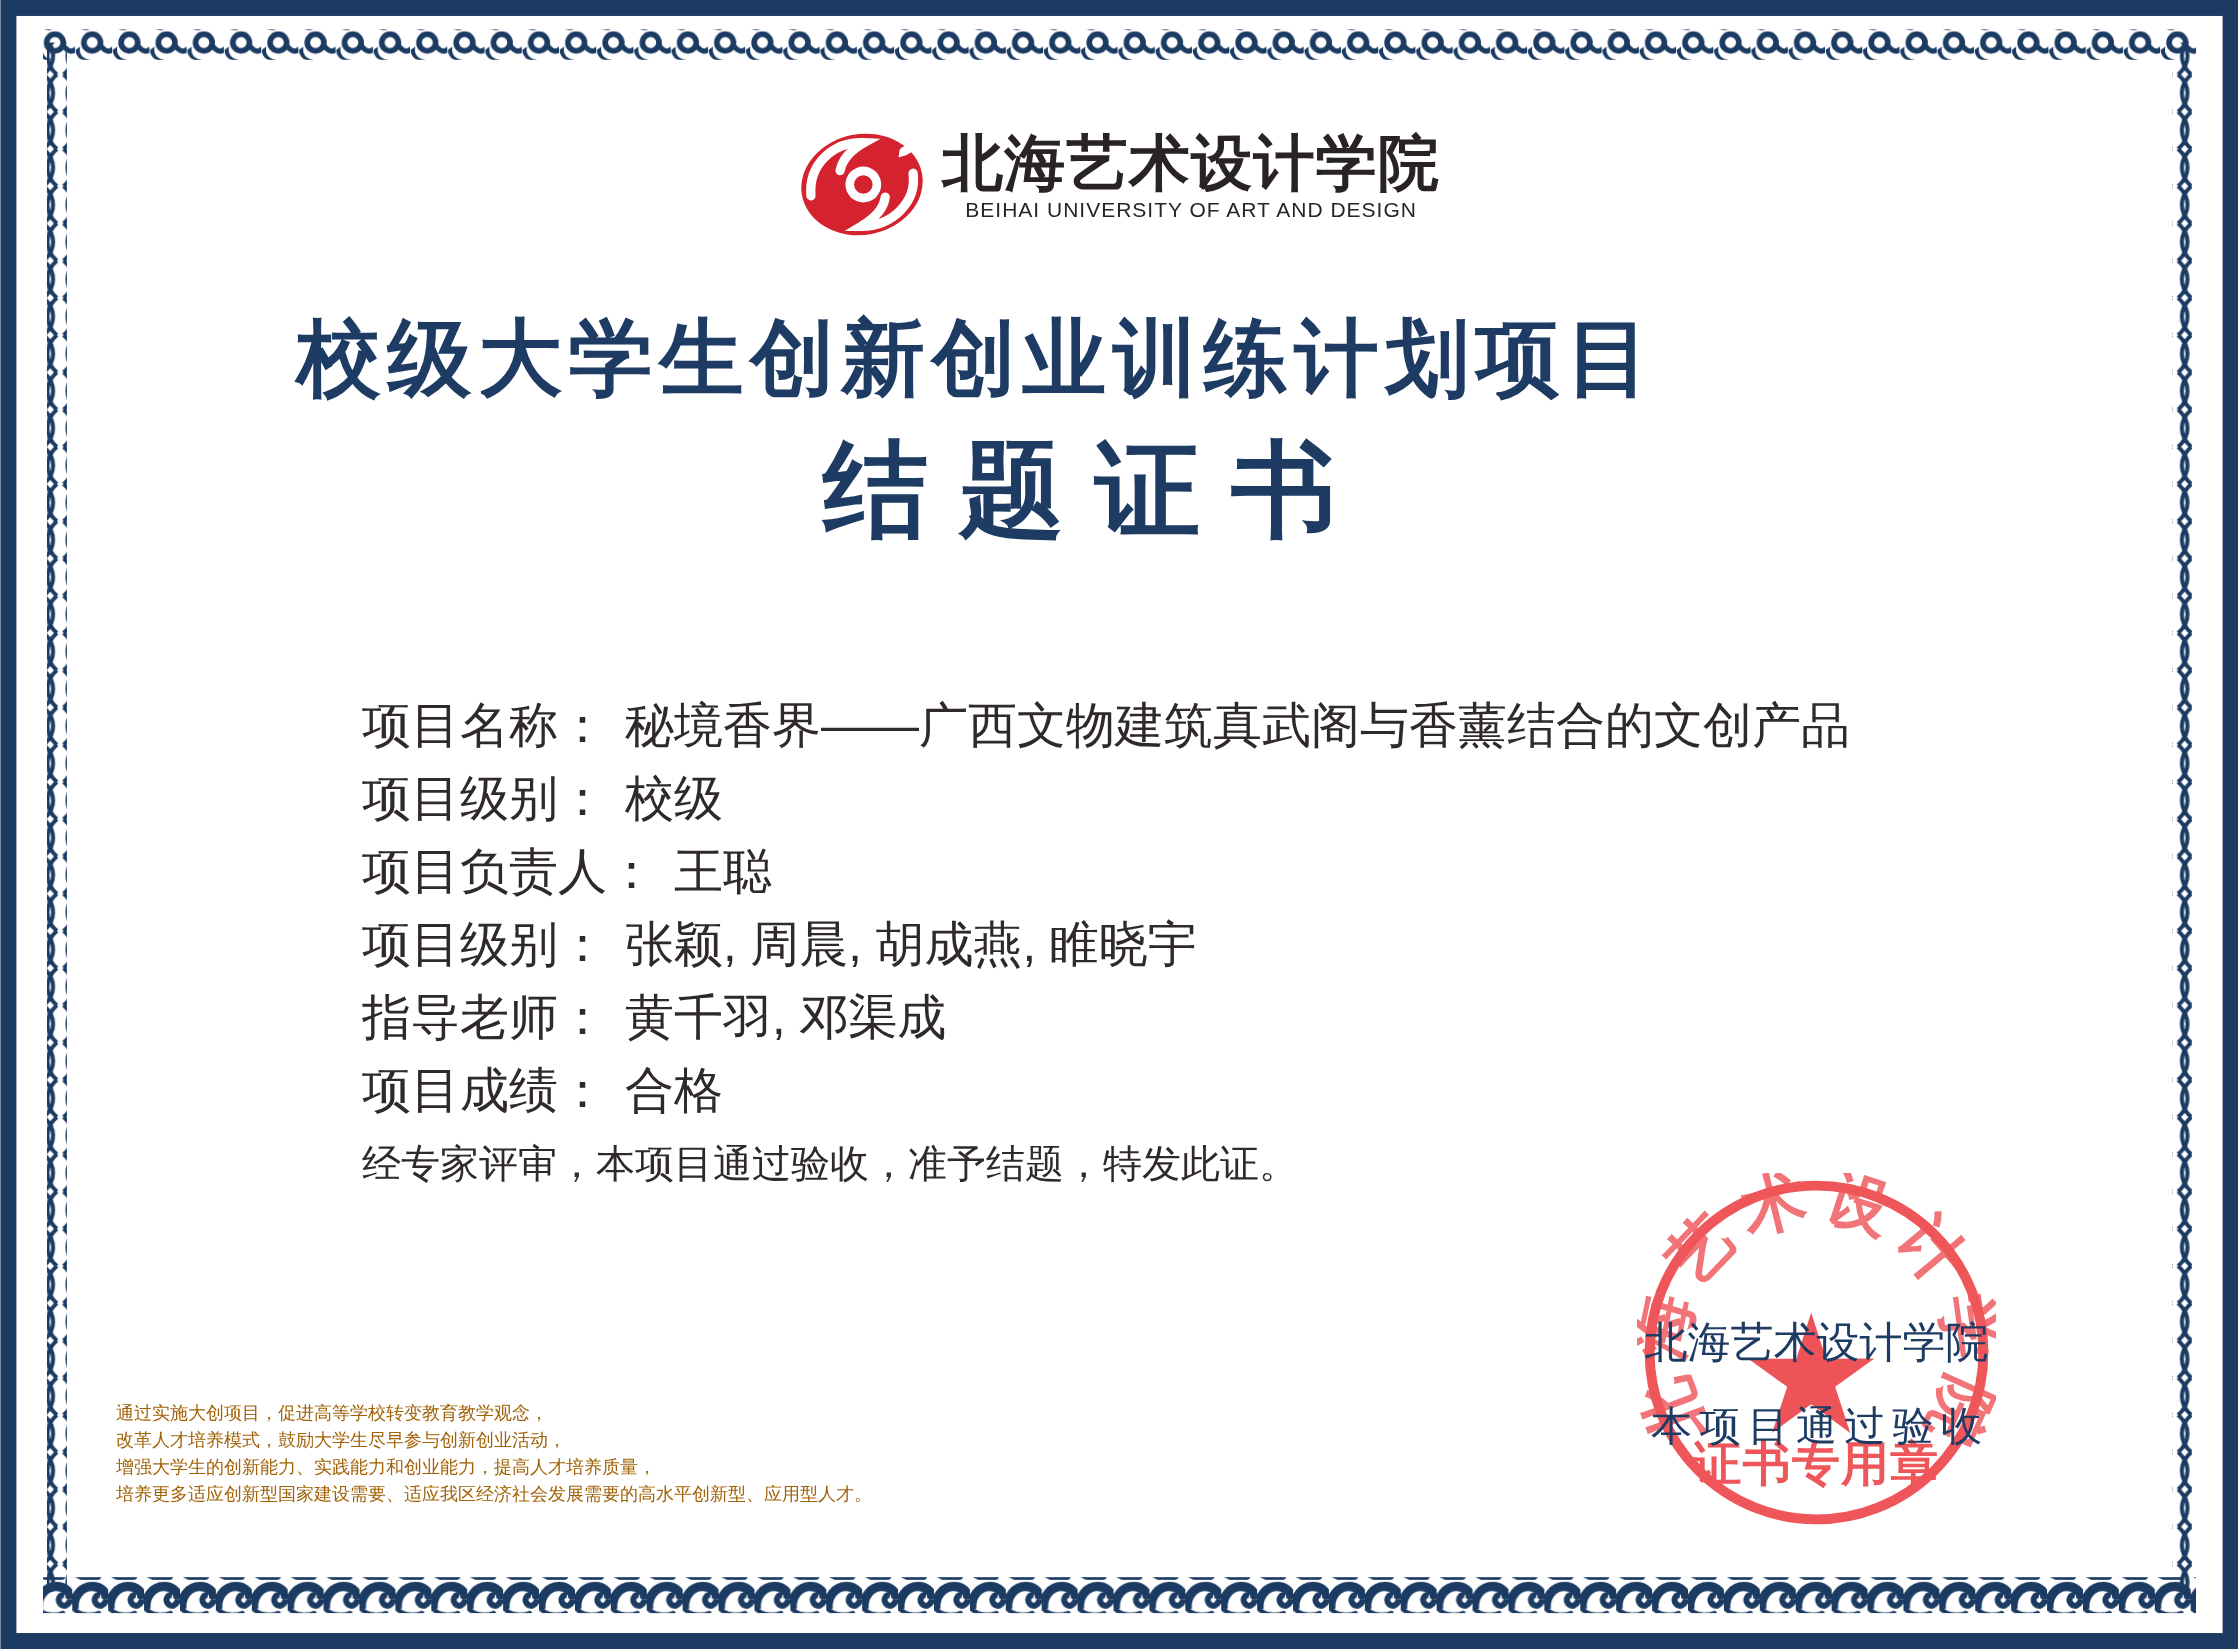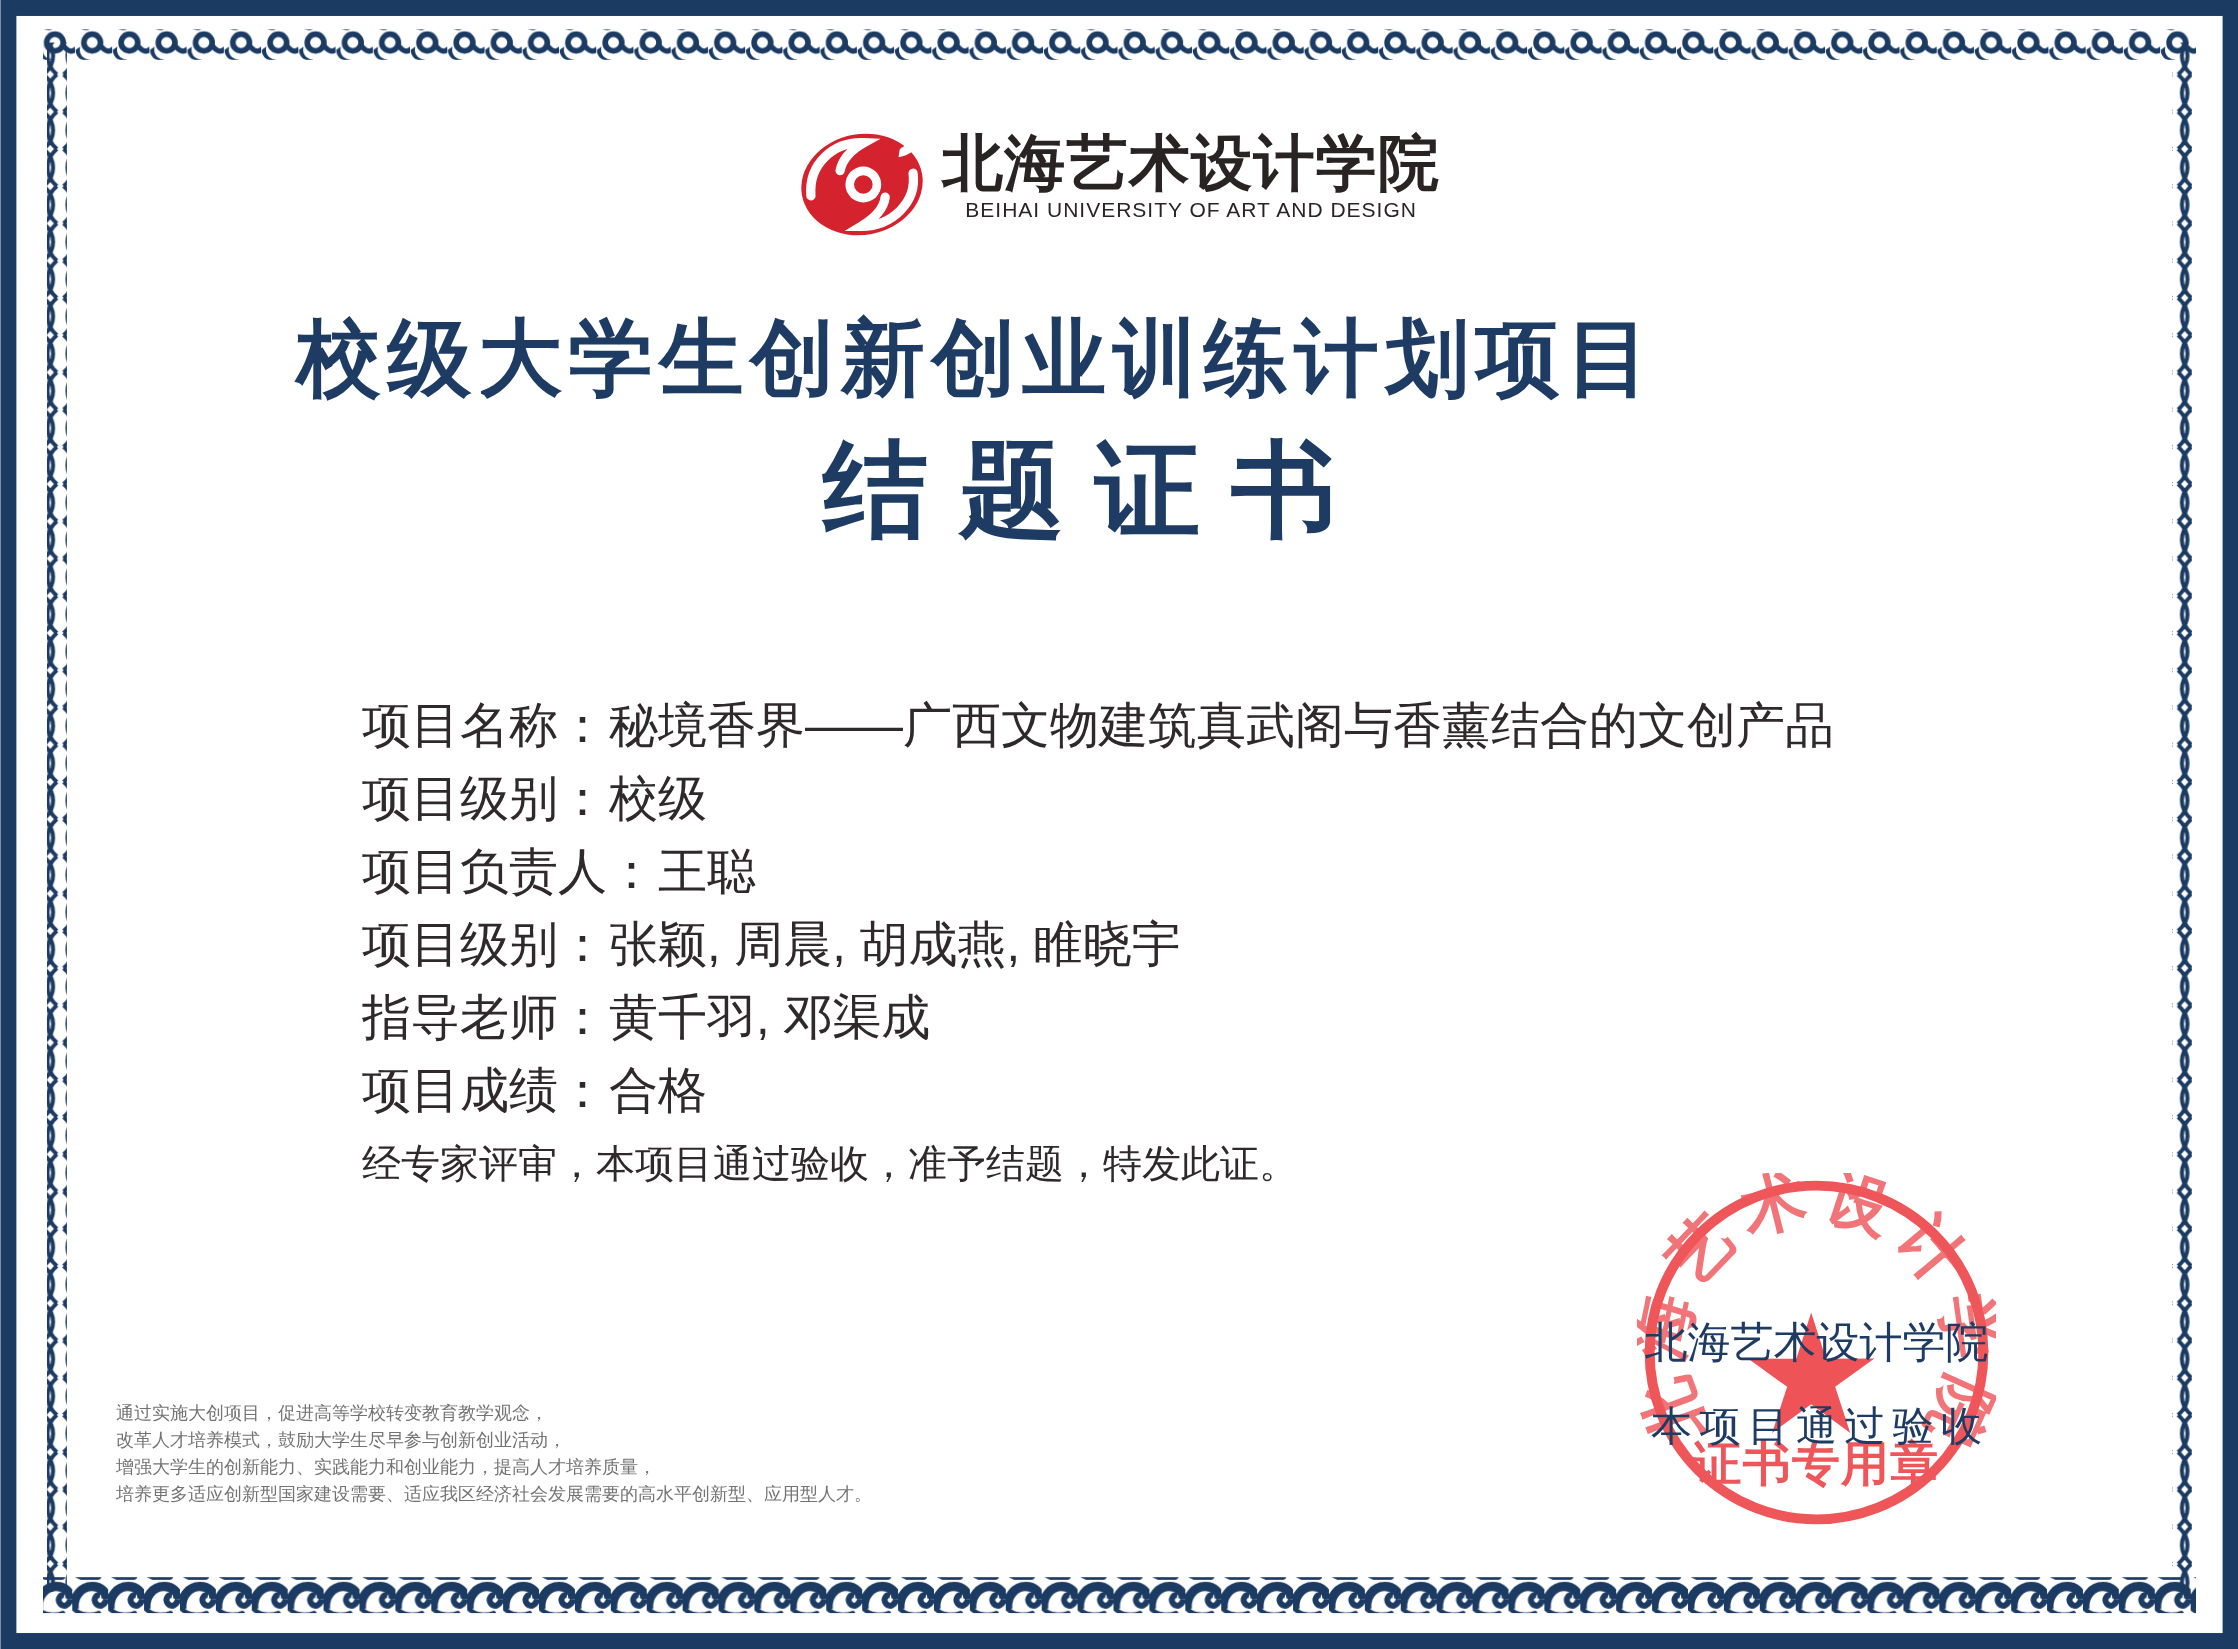--- a/index.html
+++ b/index.html
@@ -23,26 +23,26 @@
   .title-1{left:0;top:311px;width:1954px;text-align:center;
     font-family:"Liberation Serif","DejaVu Serif",serif;font-weight:bold;
     font-size:84px;line-height:1.15;color:#1d3b63;letter-spacing:6.7px;z-index:3;}
   .title-2{left:0;top:428px;width:2159px;text-align:center;
     font-family:"Liberation Serif","DejaVu Serif",serif;font-weight:bold;
     font-size:105px;line-height:1.2;color:#1d3b63;letter-spacing:31px;text-indent:31px;z-index:3;}
   
   .fields{left:362px;top:689px;width:1530px;z-index:3;}
   .field-row{height:73px;display:flex;align-items:center;font-size:49px;color:#2f292b;}
   .field-label{white-space:nowrap;}
-  .field-value{white-space:nowrap;margin-left:2px;}
+  .field-value{white-space:nowrap;margin-left:18px;}
   .statement-row{height:73px;display:flex;align-items:center;font-size:39px;color:#2f292b;}
   
   .footnote{left:116px;top:1399px;width:998px;z-index:3;
     font-family:"DejaVu Serif","Liberation Serif",serif;
-    font-size:18px;line-height:27px;color:#737373;}
+    font-size:18px;line-height:27px;color:#a16207;}
   
   #stamp-svg{left:1637px;top:1173px;width:359px;height:359px;z-index:5;opacity:0.95;}
   .sig-issuer{left:1637px;top:1314px;width:359px;text-align:center;font-size:43px;
     font-weight:500;color:#1d3b63;z-index:6;white-space:nowrap;}
   .sig-date{left:1637px;top:1399px;width:359px;text-align:center;font-size:41px;
     font-family:"Liberation Serif","DejaVu Serif",serif;font-weight:500;
     color:#1d3b63;letter-spacing:7.3px;text-indent:7.3px;z-index:6;white-space:nowrap;}
 </style>
 </head>
 <body>

